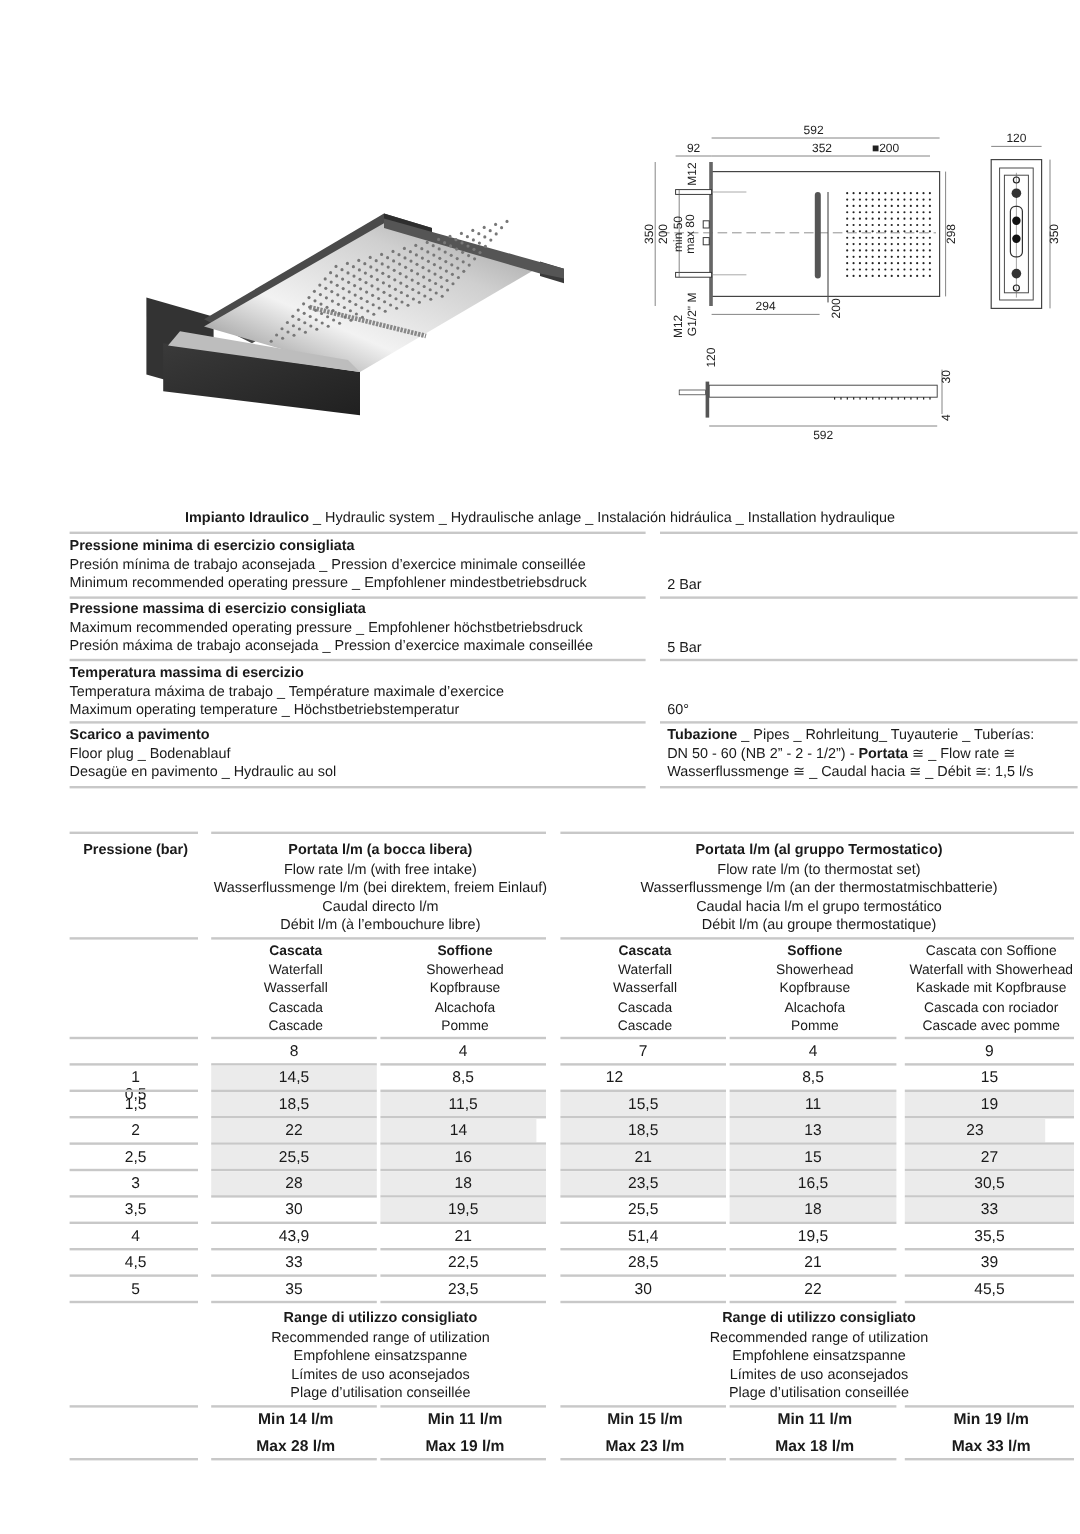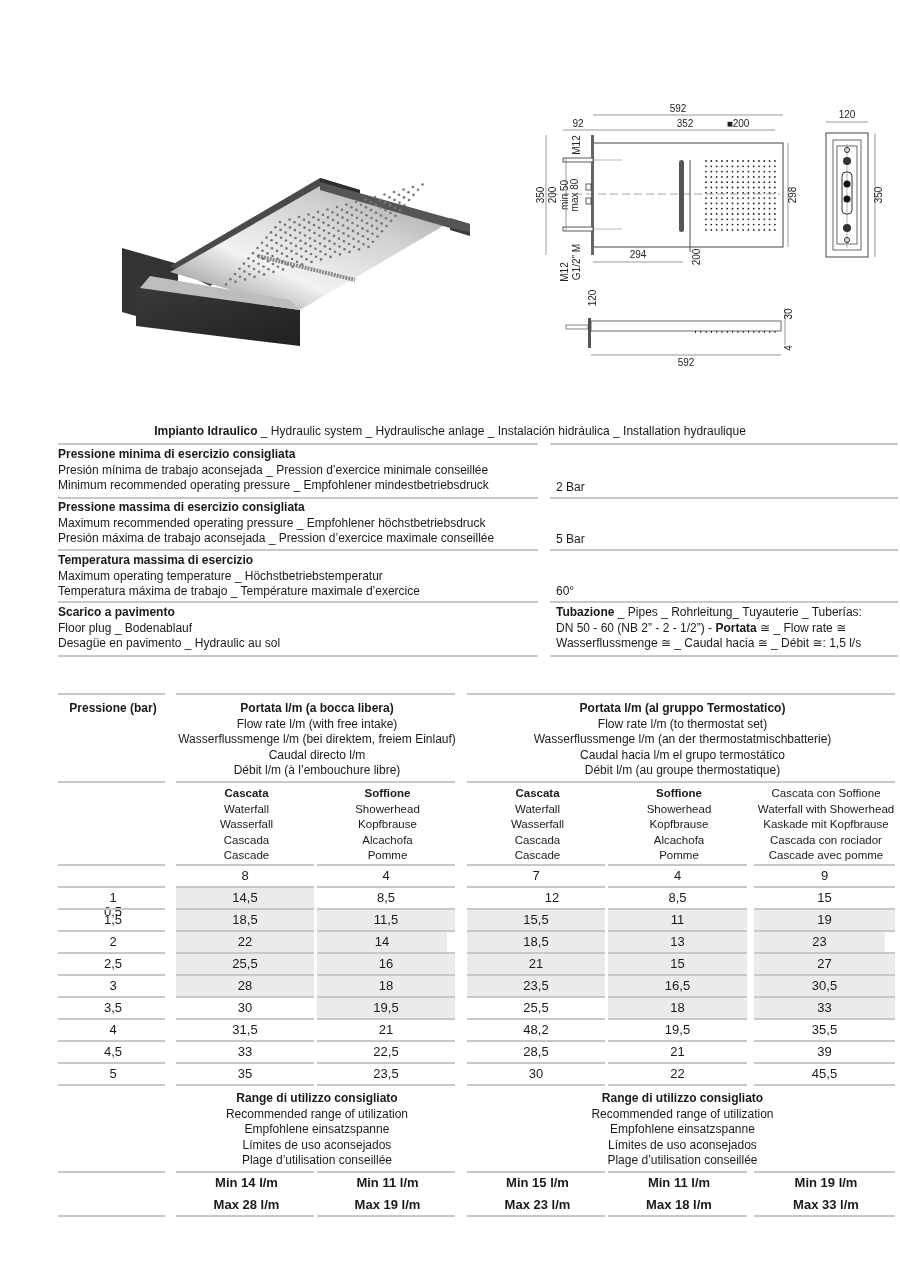--- a/index.html
+++ b/index.html
@@ -571,22 +571,22 @@
   <div class="b">Pressione massima di esercizio consigliata</div>
   <div>Maximum recommended operating pressure _ Empfohlener höchstbetriebsdruck</div>
   <div>Presión máxima de trabajo aconsejada _ Pression d’exercice maximale conseillée</div>
 </div>
 <div class="spec-right" style="top:532px">5 Bar</div>
 <div class="rule" style="left:58px;top:549px;width:480px"></div>
 <div class="rule" style="left:550px;top:549px;width:348px"></div>
 
 <div class="spec-left" style="top:553px">
   <div class="b">Temperatura massima di esercizio</div>
+  <div>Temperatura máxima de trabajo _ Température maximale d’exercice</div>
   <div>Maximum operating temperature _ Höchstbetriebstemperatur</div>
-  <div>Temperatura máxima de trabajo _ Température maximale d’exercice</div>
 </div>
 <div class="spec-right" style="top:584px">60°</div>
 <div class="rule" style="left:58px;top:601px;width:480px"></div>
 <div class="rule" style="left:550px;top:601px;width:348px"></div>
 
 <div class="spec-left" style="top:605px">
   <div class="b">Scarico a pavimento</div>
   <div>Floor plug _ Bodenablauf</div>
   <div>Desagüe en pavimento _ Hydraulic au sol</div>
 </div>
@@ -669,21 +669,21 @@
     <div class="val" style="left:754px;width:141px;top:866px">9</div>
     <div class="rule" style="left:58px;width:107px;top:886px"></div>
     <div class="rule" style="left:176px;width:138px;top:886px"></div>
     <div class="rule" style="left:317px;width:138px;top:886px"></div>
     <div class="rule" style="left:467px;width:138px;top:886px"></div>
     <div class="rule" style="left:608px;width:139px;top:886px"></div>
     <div class="rule" style="left:754px;width:141px;top:886px"></div>
     <div class="val" style="left:58px;width:110px;top:888px">1</div>
     <div class="val shade" style="left:176px;width:138px;top:888px">14,5</div>
     <div class="val" style="left:317px;width:138px;top:888px">8,5</div>
-    <div class="val" style="left:483px;width:138px;top:888px">12</div>
+    <div class="val" style="left:443px;width:138px;top:888px">12</div>
     <div class="val" style="left:608px;width:139px;top:888px">8,5</div>
     <div class="val" style="left:754px;width:141px;top:888px">15</div>
     <div class="rule" style="left:58px;width:107px;top:908px"></div>
     <div class="rule" style="left:176px;width:138px;top:908px"></div>
     <div class="rule" style="left:317px;width:138px;top:908px"></div>
     <div class="rule" style="left:467px;width:138px;top:908px"></div>
     <div class="rule" style="left:608px;width:139px;top:908px"></div>
     <div class="rule" style="left:754px;width:141px;top:908px"></div>
     <div class="val" style="left:58px;width:110px;top:910px">1,5</div>
     <div class="val shade" style="left:176px;width:138px;top:910px">18,5</div>
@@ -695,21 +695,21 @@
     <div class="rule" style="left:176px;width:138px;top:930px"></div>
     <div class="rule" style="left:317px;width:138px;top:930px"></div>
     <div class="rule" style="left:467px;width:138px;top:930px"></div>
     <div class="rule" style="left:608px;width:139px;top:930px"></div>
     <div class="rule" style="left:754px;width:141px;top:930px"></div>
     <div class="val" style="left:58px;width:110px;top:932px">2</div>
     <div class="val shade" style="left:176px;width:138px;top:932px">22</div>
     <div class="val shade" style="left:317px;width:130px;top:932px">14</div>
     <div class="val shade" style="left:467px;width:138px;top:932px">18,5</div>
     <div class="val shade" style="left:608px;width:139px;top:932px">13</div>
-    <div class="val shade" style="left:754px;width:131px;top:932px">23</div>
+    <div class="val shade" style="left:754px;width:117px;top:932px">23</div>
     <div class="rule" style="left:58px;width:107px;top:952px"></div>
     <div class="rule" style="left:176px;width:138px;top:952px"></div>
     <div class="rule" style="left:317px;width:138px;top:952px"></div>
     <div class="rule" style="left:467px;width:138px;top:952px"></div>
     <div class="rule" style="left:608px;width:139px;top:952px"></div>
     <div class="rule" style="left:754px;width:141px;top:952px"></div>
     <div class="val" style="left:58px;width:110px;top:954px">2,5</div>
     <div class="val shade" style="left:176px;width:138px;top:954px">25,5</div>
     <div class="val shade" style="left:317px;width:138px;top:954px">16</div>
     <div class="val shade" style="left:467px;width:138px;top:954px">21</div>
@@ -739,23 +739,23 @@
     <div class="val" style="left:467px;width:138px;top:998px">25,5</div>
     <div class="val shade" style="left:608px;width:139px;top:998px">18</div>
     <div class="val shade" style="left:754px;width:141px;top:998px">33</div>
     <div class="rule" style="left:58px;width:107px;top:1018px"></div>
     <div class="rule" style="left:176px;width:138px;top:1018px"></div>
     <div class="rule" style="left:317px;width:138px;top:1018px"></div>
     <div class="rule" style="left:467px;width:138px;top:1018px"></div>
     <div class="rule" style="left:608px;width:139px;top:1018px"></div>
     <div class="rule" style="left:754px;width:141px;top:1018px"></div>
     <div class="val" style="left:58px;width:110px;top:1020px">4</div>
-    <div class="val" style="left:176px;width:138px;top:1020px">31,5</div>
+    <div class="val" style="left:176px;width:138px;top:1020px">43,9</div>
     <div class="val" style="left:317px;width:138px;top:1020px">21</div>
-    <div class="val" style="left:467px;width:138px;top:1020px">48,2</div>
+    <div class="val" style="left:467px;width:138px;top:1020px">51,4</div>
     <div class="val" style="left:608px;width:139px;top:1020px">19,5</div>
     <div class="val" style="left:754px;width:141px;top:1020px">35,5</div>
     <div class="rule" style="left:58px;width:107px;top:1040px"></div>
     <div class="rule" style="left:176px;width:138px;top:1040px"></div>
     <div class="rule" style="left:317px;width:138px;top:1040px"></div>
     <div class="rule" style="left:467px;width:138px;top:1040px"></div>
     <div class="rule" style="left:608px;width:139px;top:1040px"></div>
     <div class="rule" style="left:754px;width:141px;top:1040px"></div>
     <div class="val" style="left:58px;width:110px;top:1042px">4,5</div>
     <div class="val" style="left:176px;width:138px;top:1042px">33</div>

